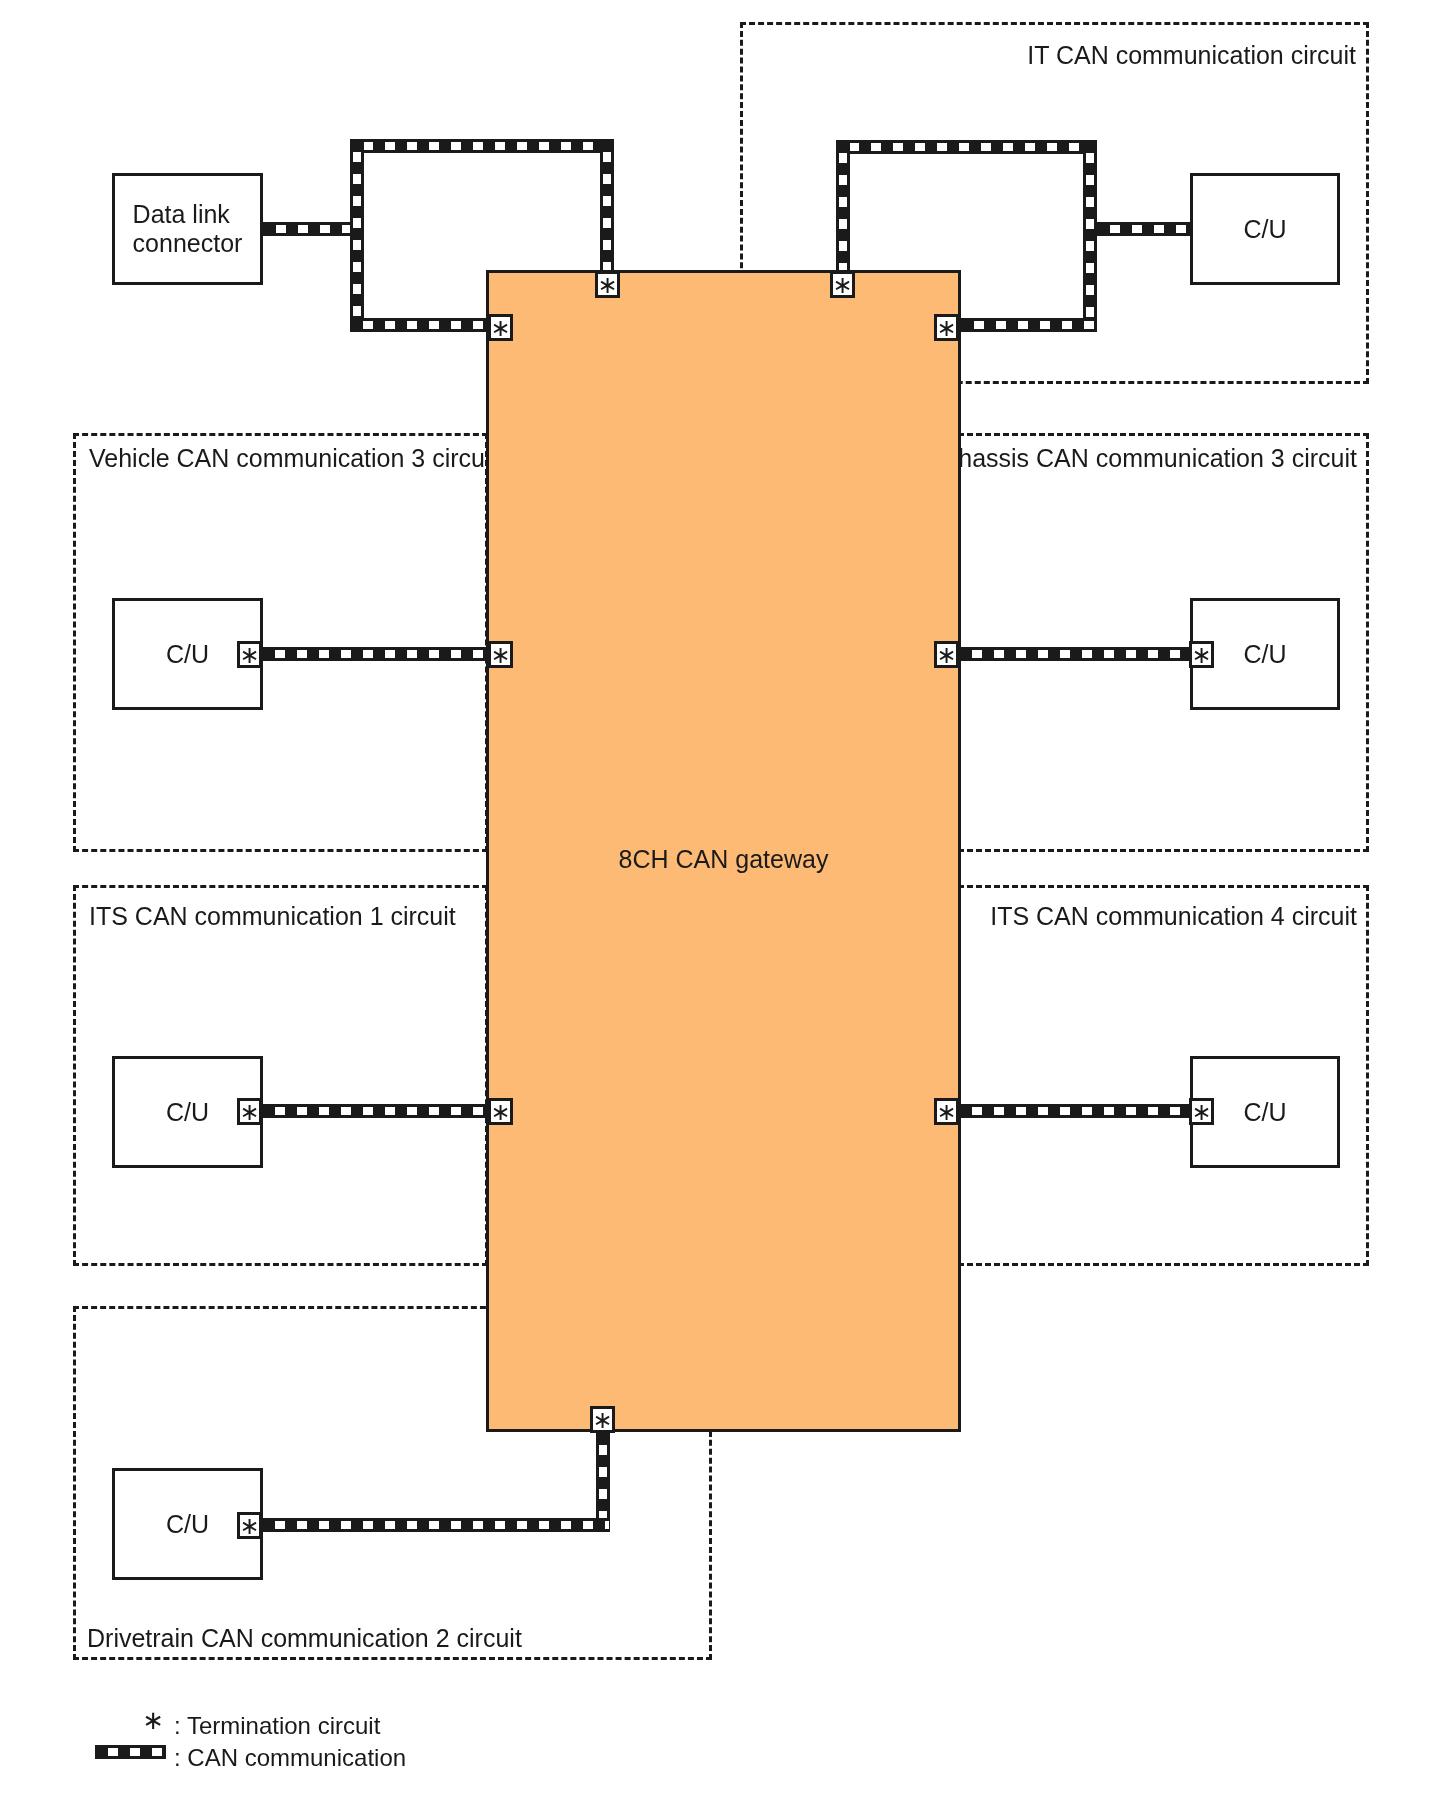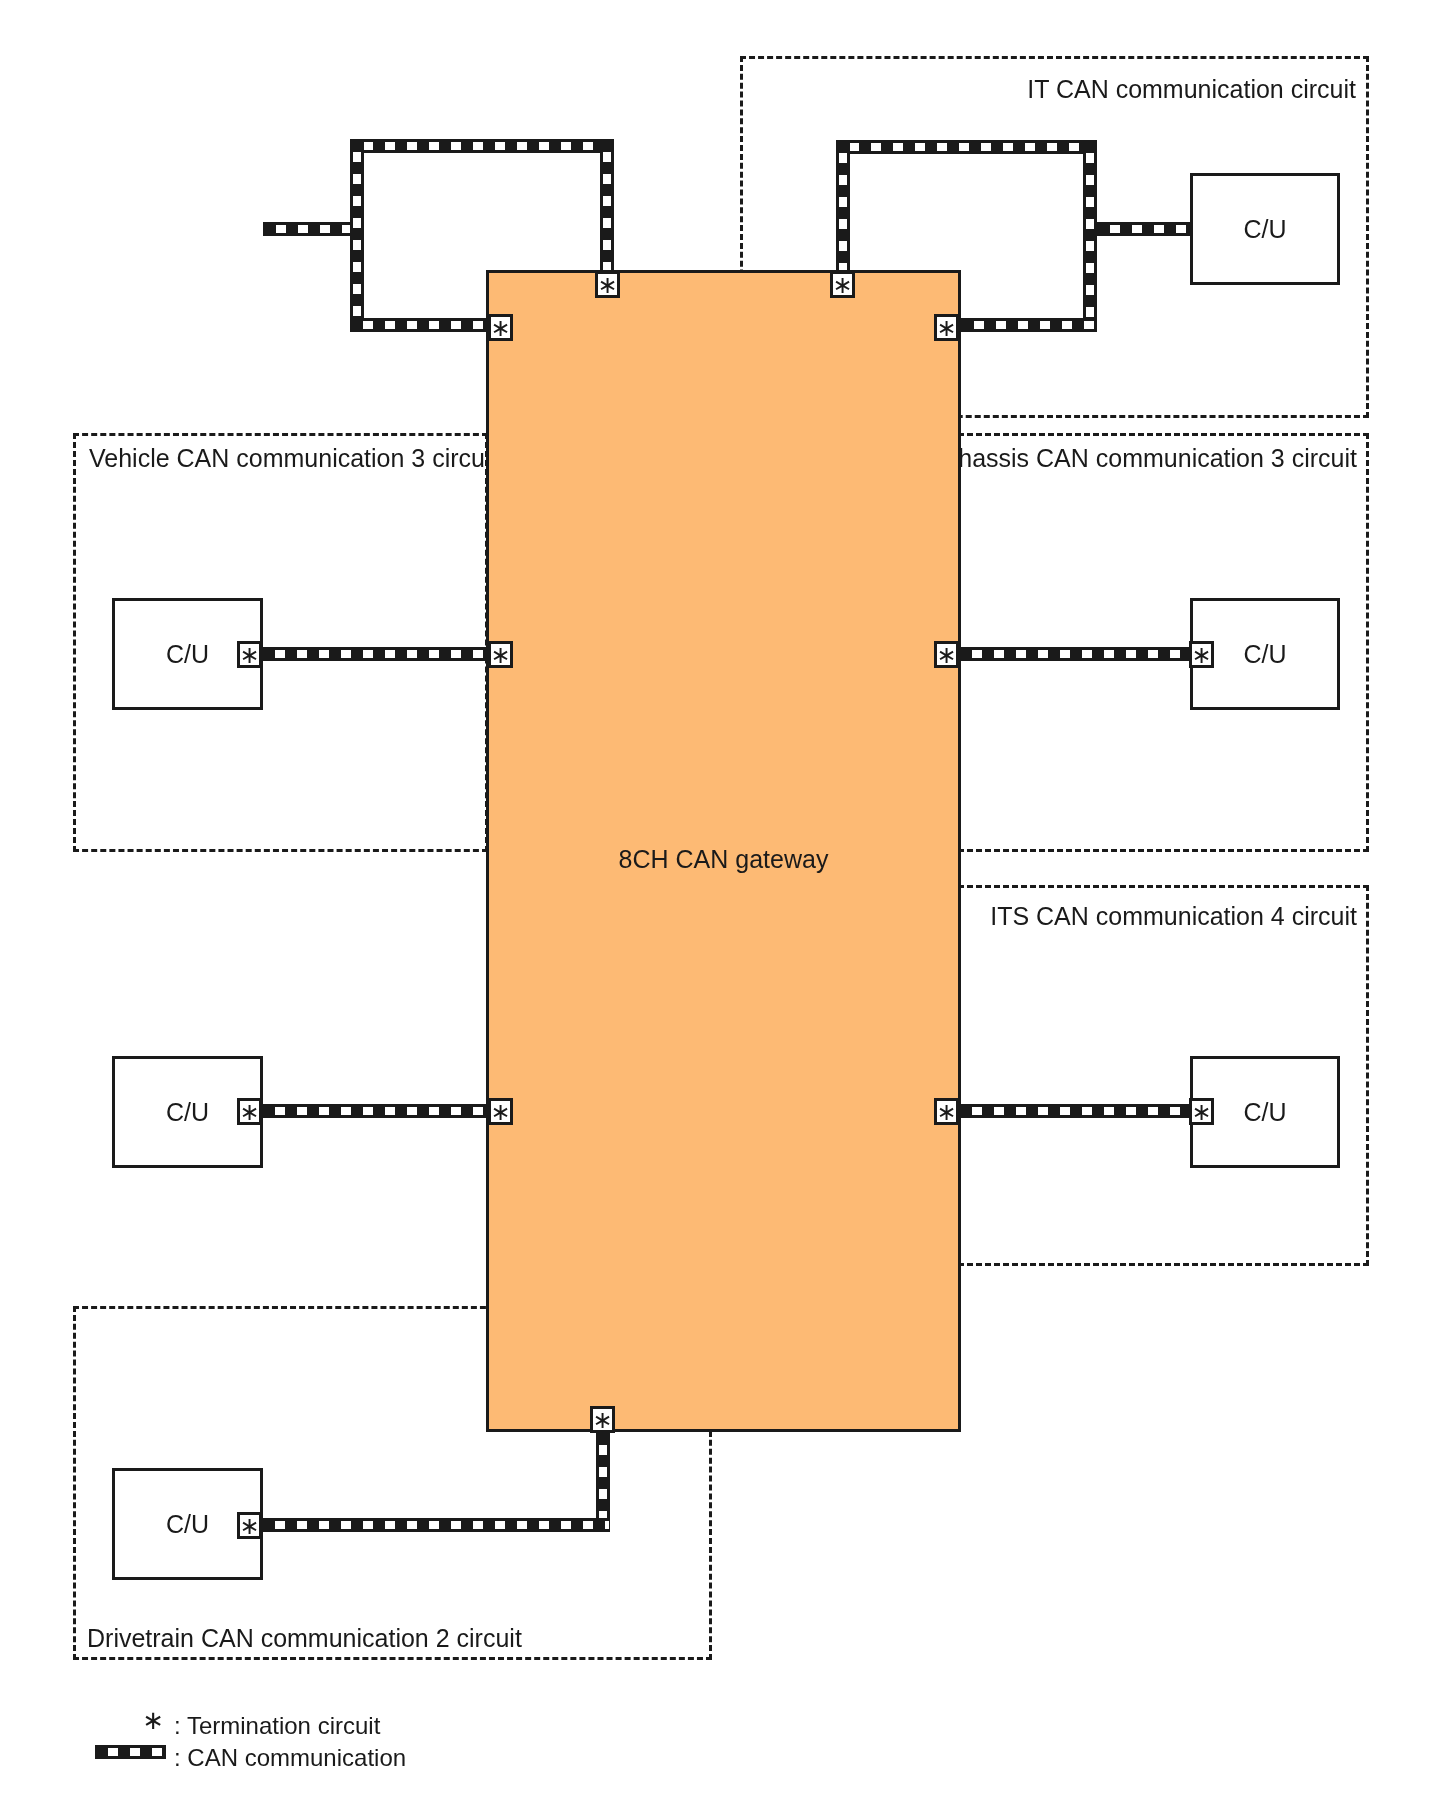--- a/index.html
+++ b/index.html
@@ -41,32 +41,35 @@
   .legend-star{font-size:26px;line-height:1;margin-right:2px;}
   .legend-can{position:relative;width:71px;height:14px;}
   .legend-text{font-size:24px;margin-left:8px;white-space:nowrap;margin-top:11px;}
 </style>
 </head>
 <body>
 
 <div class="canvas">
 
 
-  <div class="region" style="left:740px;top:56px;width:629px;height:362px">
+  <div class="region" style="left:740px;top:22px;width:629px;height:362px">
     <div class="rtitle" style="right:10px;top:16px">IT CAN communication circuit</div>
   </div>
 
   <div class="region" style="left:73px;top:433px;width:415px;height:419px">
     <div class="rtitle" style="left:13px;top:8px">Vehicle CAN communication 3 circuit</div>
   </div>
 
   <div class="region" style="left:958px;top:433px;width:411px;height:419px">
     <div class="rtitle" style="right:9px;top:8px">Chassis CAN communication 3 circuit</div>
   </div>
 
+  <div class="region" style="left:73px;top:885px;width:415px;height:381px">
+    <div class="rtitle" style="left:13px;top:14px">ITS CAN communication 1 circuit</div>
+  </div>
 
   <div class="region" style="left:958px;top:885px;width:411px;height:381px">
     <div class="rtitle" style="right:9px;top:14px">ITS CAN communication 4 circuit</div>
   </div>
 
   <div class="region" style="left:73px;top:1306px;width:639px;height:354px">
     <div class="rtitle" style="left:11px;bottom:4px">Drivetrain CAN communication 2 circuit</div>
   </div>
 
   <div class="gateway">
@@ -86,20 +89,24 @@
   <div class="can h" style="left:1097px;top:222px;width:93px;height:14px"></div>
 
   <div class="can h" style="left:262px;top:647px;width:226px;height:14px"></div>
   <div class="can h" style="left:959px;top:647px;width:231px;height:14px"></div>
   <div class="can h" style="left:262px;top:1104px;width:226px;height:14px"></div>
   <div class="can h" style="left:959px;top:1104px;width:231px;height:14px"></div>
 
   <div class="can v" style="left:596px;top:1432px;width:14px;height:100px"></div>
   <div class="can h" style="left:262px;top:1518px;width:348px;height:14px"></div>
 
+  <div class="node" style="left:112px;top:173px;width:151px;height:112px">
+    <div class="multiline">Data link
+connector</div>
+  </div>
   <div class="node" style="left:1190px;top:173px;width:150px;height:112px">
     <span>C/U</span>
   </div>
   <div class="node" style="left:112px;top:598px;width:151px;height:112px">
     <span>C/U</span>
   </div>
   <div class="node" style="left:1190px;top:598px;width:150px;height:112px">
     <span>C/U</span>
   </div>
   <div class="node" style="left:112px;top:1056px;width:151px;height:112px">

